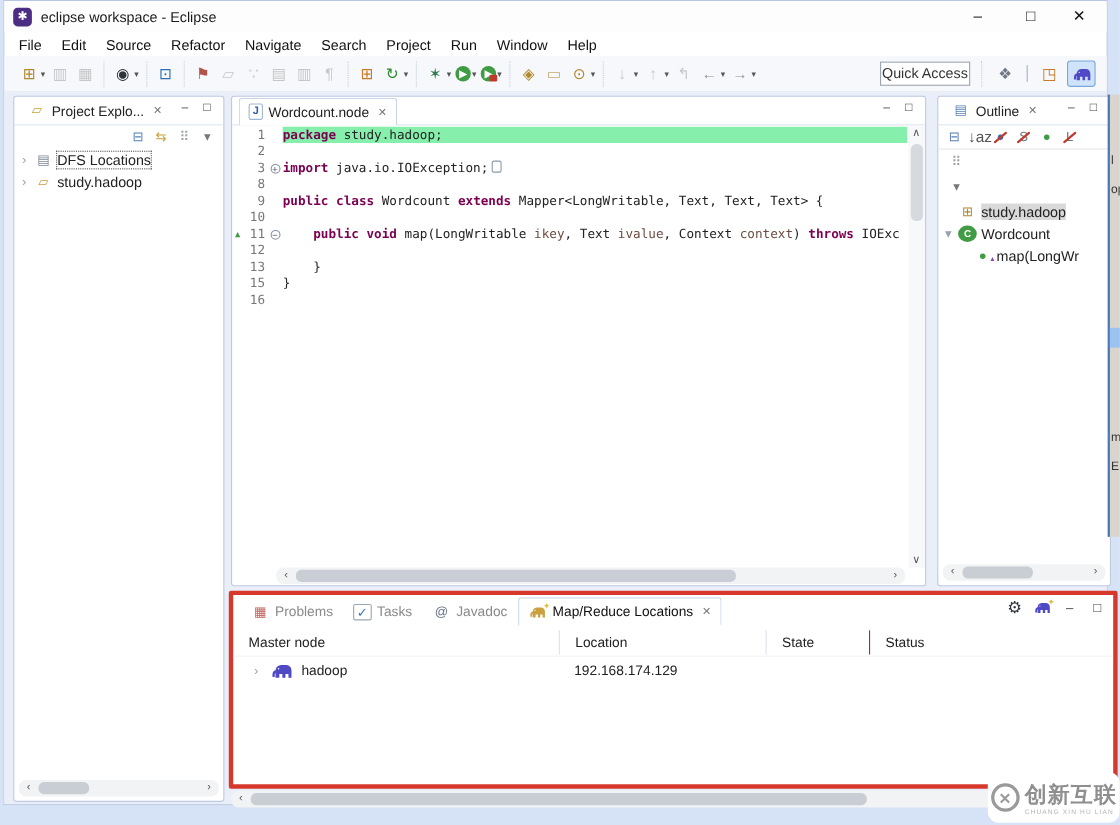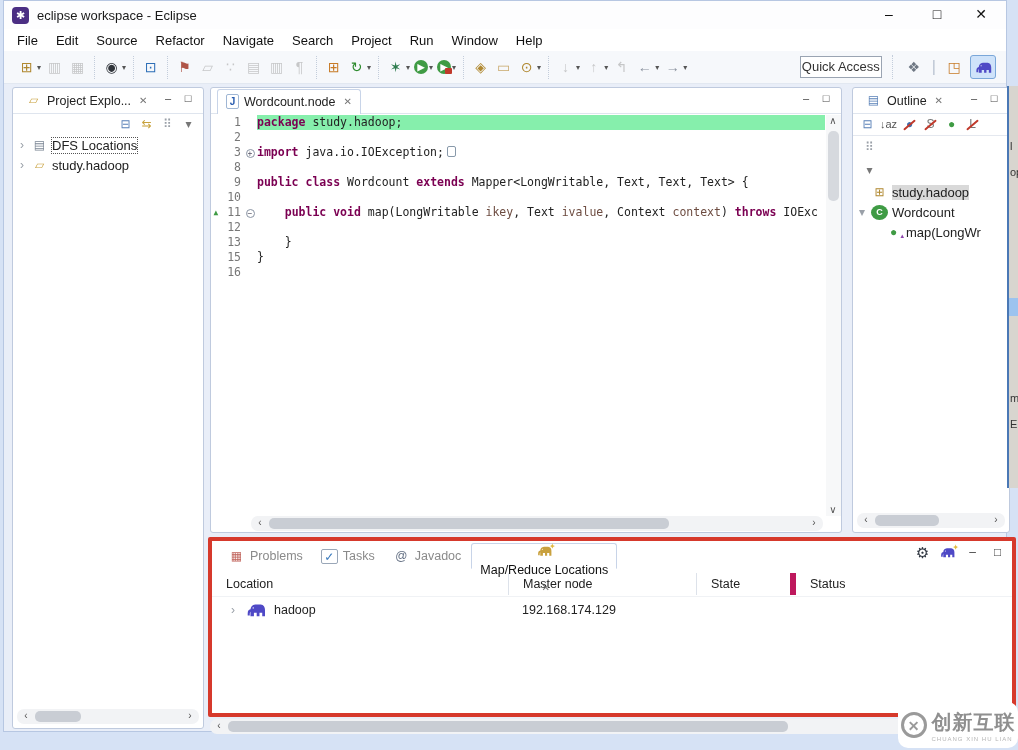--- a/index.html
+++ b/index.html
@@ -84,28 +84,28 @@
 
   
   #outline { left:848px; top:86px; width:158px; height:446px; }
   #ol-toolbar { border-bottom:1px solid #e4e8ef; }
   #ol-row2 { display:flex; flex-direction:column; align-items:flex-start; padding:3px 8px; gap:6px; color:#9aa0a8; }
 
   
   #bpanel { left:204px; top:536px; width:808px; height:180px; border:4px solid #d6392c; border-radius:2px; background:#fff; position:absolute; }
   #bp-tabs { height:30px; display:flex; align-items:center; padding-left:8px; gap:2px; position:relative; }
   .bp-tab { display:flex; align-items:center; gap:5px; font-size:12.5px; color:#8a8a8a; padding:0 8px; height:26px; }
-  .bp-tab.active { color:#111; background:#fff; border:1px solid #c8d4e8; border-bottom-color:#fff; border-radius:3px 3px 0 0;flex-direction:column; }
+  .bp-tab.active { color:#111; background:#fff; border:1px solid #c8d4e8; border-bottom-color:#fff; border-radius:3px 3px 0 0; }
   #bp-tools { position:absolute; right:6px; top:3px; display:flex; align-items:center; gap:8px; }
   #bp-cols { display:flex; height:26px; align-items:center; font-size:12.5px; color:#222; border-bottom:1px solid #f0f2f5; }
   .bp-col { padding-left:14px; height:22px; line-height:22px; }
   .bp-col:nth-child(1){ width:296px; }
   .bp-col:nth-child(2){ width:188px; border-left:1px solid #dde2ea; }
   .bp-col:nth-child(3){ width:94px; border-left:1px solid #dde2ea; }
-  .bp-col:nth-child(4){ flex:1; border-left:6px solid #be185d; }
+  .bp-col:nth-child(4){ flex:1; border-left:1px solid #be185d; }
   #bp-row { display:flex; align-items:center; height:26px; font-size:12.5px; }
   #bp-row .cell-loc { width:296px; display:flex; align-items:center; gap:6px; padding-left:16px; }
   #bp-row .cell-master { width:188px; padding-left:14px; }
 
   #bscroll { left:206px; top:718px; width:806px; }
 
   
   #sliver { position:absolute; left:1007px; top:86px; width:11px; height:402px; background:#d8d5cf; border-left:2px solid #4a78b5; font-size:11px; color:#333; }
   .frag { position:absolute; left:1px; }
   .frag:nth-of-type(1){ top:54px; } .frag:nth-of-type(2){ top:80px; }
@@ -345,21 +345,21 @@
       <div class="vtab">
         <span class="t-ic" style="color: rgb(91, 130, 184);">▤</span>
         <span>Outline</span>
         <span class="tab-close">✕</span>
       </div>
       <div class="panelctl" style="right:26px;">–</div>
       <div class="panelctl" style="right:6px;">□</div>
     </div>
     <div class="view-toolbar" id="ol-toolbar" style="justify-content:flex-start;">
         <span class="vt-ic" style="color: rgb(91, 130, 184);">⊟</span>
-        <span class="vt-ic" style="color: rgb(85, 85, 85); font-size: 11px;">↓az</span>
+        <span class="vt-ic" style="color: rgb(85, 85, 85); font-size: 14px;">↓az</span>
         <span class="vt-ic slashed" style="color: rgb(58, 111, 176);">●</span>
         <span class="vt-ic slashed" style="color: rgb(119, 119, 119);">S</span>
         <span class="vt-ic" style="color: rgb(63, 155, 68);">●</span>
         <span class="vt-ic slashed" style="color: rgb(119, 119, 119);">L</span>
       </div>
     <div id="ol-row2">
         <span class="vt-ic" style="color: rgb(154, 160, 168);">⠿</span>
         <span class="vt-ic" style="color: rgb(119, 119, 119);">▾</span>
       </div>
     <div id="ol-tree">
@@ -416,22 +416,22 @@
               <path fill="#4f49c6" d="M8 22 L8 13 Q8 6 15 5 L23 5 Q29 6 29 13 L29 22 L25 22 L25 17 L21 17 L21 22 L17 22 L17 17 L13 17 L13 22 Z"></path>
               <path fill="#4f49c6" d="M9 12 Q4 12 4 18 L4 21 L7 21 L7 18 Q7 15 10 15 Z"></path>
               <circle cx="12" cy="10" r="1" fill="#fff"></circle>
             </svg>
           </span>
           <span class="vt-ic" style="color: rgb(68, 68, 68);">–</span>
           <span class="vt-ic" style="color: rgb(68, 68, 68);">□</span>
         </div>
       </div>
     <div id="bp-cols">
+        <div class="bp-col">Master node</div>
         <div class="bp-col">Location</div>
-        <div class="bp-col">Master node</div>
         <div class="bp-col">State</div>
         <div class="bp-col">Status</div>
       </div>
     <div id="bp-row">
       <div class="cell-loc">
         <span class="chev">›</span>
         <span class="t-ic svgic" style="width:24px;height:18px;">
             <svg viewBox="0 0 32 26" width="100%" height="100%">
               <path fill="#4f49c6" d="M8 22 L8 13 Q8 6 15 5 L23 5 Q29 6 29 13 L29 22 L25 22 L25 17 L21 17 L21 22 L17 22 L17 17 L13 17 L13 22 Z"></path>
               <path fill="#4f49c6" d="M9 12 Q4 12 4 18 L4 21 L7 21 L7 18 Q7 15 10 15 Z"></path>

